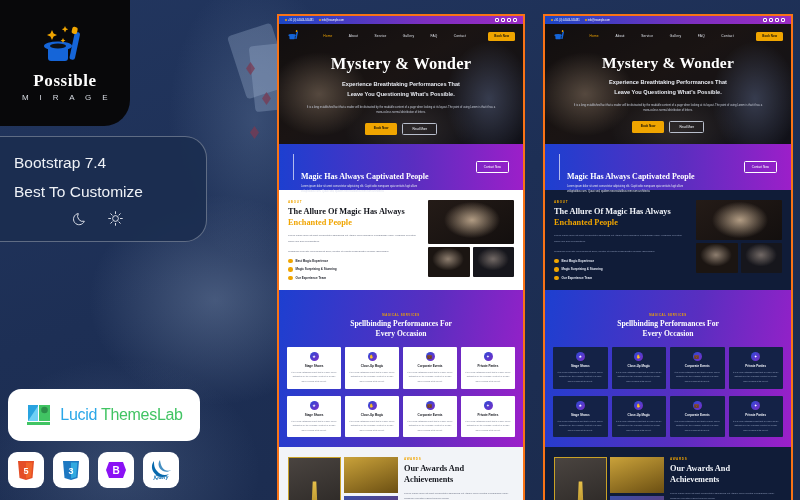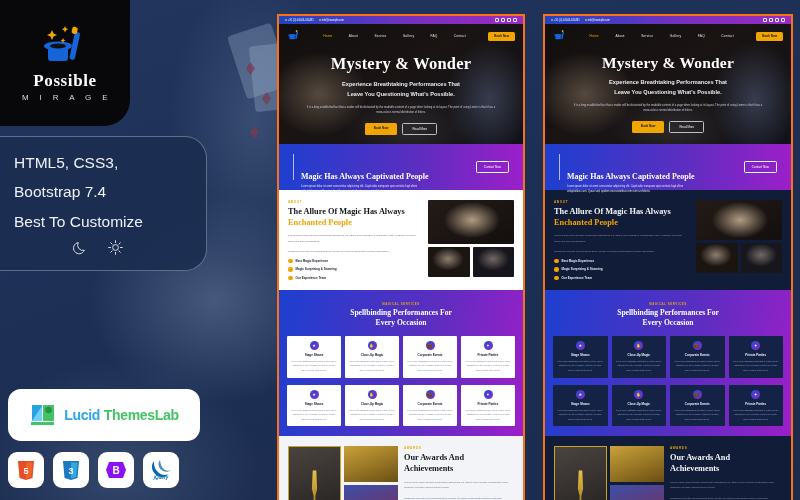--- a/index.html
+++ b/index.html
@@ -43,21 +43,21 @@
   }
   .feature-card li{ list-style:none; color:#eef1f6; font-size:15.5px; line-height:1.5;
     margin-bottom:6px; }
   .mode-icons{ display:flex; gap:18px; justify-content:center; padding-right:24px; margin-top:2px;}
 
   .lucid-card{
     position:absolute; left:8px; top:389px; width:192px; height:52px;
     background:#fff; border-radius:13px; display:flex; align-items:center;
     justify-content:center; gap:5px;
   }
-  .lucid-txt{ font-size:14px; font-weight:700; letter-spacing:-.3px; }
+  .lucid-txt{ font-size:16px; font-weight:400; letter-spacing:-.3px; }
   .l-blue{ color:#2aa7e8; } .l-green{ color:#41c463; }
 
   .tech-row{ position:absolute; left:8px; top:452px; display:flex; gap:9px; }
   .tech{ width:36px; height:36px; background:#fff; border-radius:9px;
     display:flex; align-items:center; justify-content:center; }
 
   
   .preview{ position:absolute; top:14px; border:2px solid #f97316; overflow:hidden;
     background:#fff; }
   .pv-light{ left:277px; width:248px; height:489px; }
@@ -119,21 +119,21 @@
   .allure-r{ width:86px; display:flex; flex-direction:column; gap:3px;}
   .ph{ border-radius:1px; }
   .ph-a{ height:44px; background:
       radial-gradient(ellipse 40px 26px at 44px 20px, rgba(215,190,160,.8), rgba(25,20,18,0) 70%),
       linear-gradient(150deg,#241b17,#130f0e);}
   .ph-row{ display:flex; gap:3px; }
   .ph-b,.ph-c{ flex:1; height:30px;}
   .ph-b{ background:radial-gradient(ellipse 22px 16px at 20px 12px, rgba(190,170,150,.7), rgba(22,18,16,0) 72%), #1b1512;}
   .ph-c{ background:radial-gradient(ellipse 22px 16px at 20px 12px, rgba(175,160,150,.6), rgba(20,20,22,0) 72%), #16161c;}
 
-  .services{ background:linear-gradient(100deg,#1d3fd0,#5a2ec0 58%,#9c1fc9); padding:12px 8px 10px;}
+  .services{ background:linear-gradient(100deg,#1d3fd0,#5a2ec0 58%,#9c1fc9); padding:23px 8px 10px;}
   .svc-head{ text-align:center; }
   .svc-k{ color:#f0a500; font-size:2.8px; font-weight:700; letter-spacing:.6px;}
   .svc-h{ font-family:"Liberation Serif", serif; color:#fff; font-size:7.6px;
     font-weight:700; line-height:1.35; margin-top:2px;}
   .svc-grid{ display:grid; grid-template-columns:repeat(4,1fr); gap:4px; margin-top:7px;}
   .svc-card{ background:#fff; border-radius:1px; padding:5px 3px; text-align:center; }
   .svc-ico{ width:9px; height:9px; border-radius:50%; margin:0 auto 3px;
     background:linear-gradient(135deg,#2c49d6,#7b2ec6); display:flex;
     align-items:center; justify-content:center; color:#fff; font-size:4px;}
   .svc-t{ font-size:3px; color:#14161d; font-weight:700;}
@@ -183,21 +183,20 @@
       <path d="M26 2 l1 2.2 2.2 1 -2.2 1 -1 2.2 -1-2.2 -2.2-1 2.2-1 z" fill="#f0a500"></path>
       <path d="M24 14 l.8 1.7 1.7.8 -1.7.8 -.8 1.7 -.8-1.7 -1.7-.8 1.7-.8 z" fill="#f0a500"></path>
     </svg>
   </div>
   <div class="brand-name">Possible</div>
   <div class="brand-sub">M I R A G E</div>
 </div>
 
 <div class="feature-card">
   <ul>
-    <li>HTML5, CSS3,</li>
     <li>Bootstrap 7.4</li>
     <li>Best To Customize</li>
   </ul>
   <div class="mode-icons">
     <svg width="17" height="17" viewBox="0 0 20 20">
       <path d="M14.5 13.2A6.2 6.2 0 0 1 7.4 4.2a6.6 6.6 0 1 0 7.1 9z" fill="none" stroke="#e7eaf1" stroke-width="1.1"></path>
     </svg>
     <svg width="17" height="17" viewBox="0 0 20 20">
       <circle cx="10" cy="10" r="3.4" fill="none" stroke="#e7eaf1" stroke-width="1.1"></circle>
       <g stroke="#e7eaf1" stroke-width="1.1" stroke-linecap="round">

